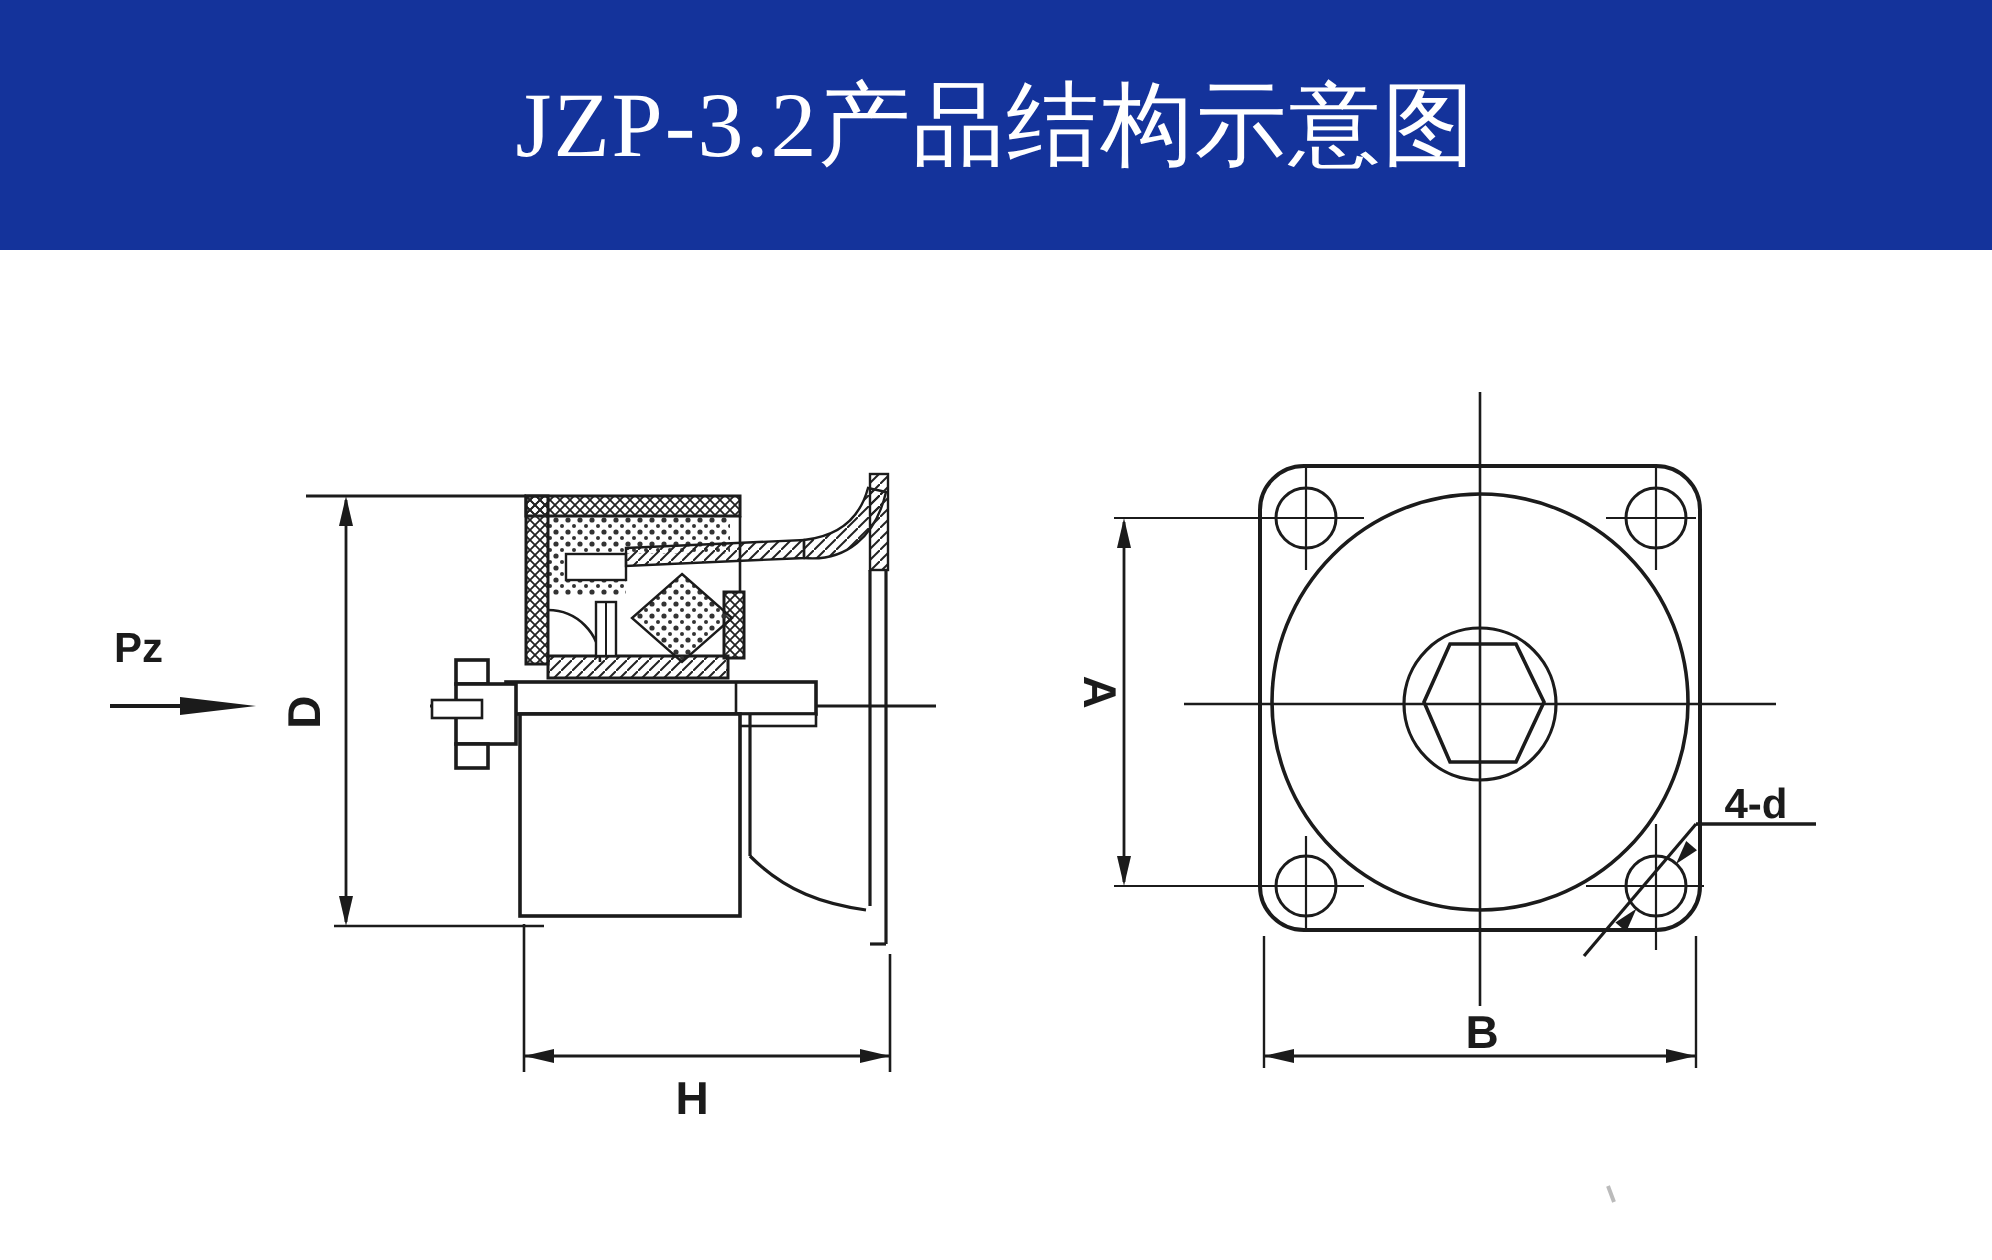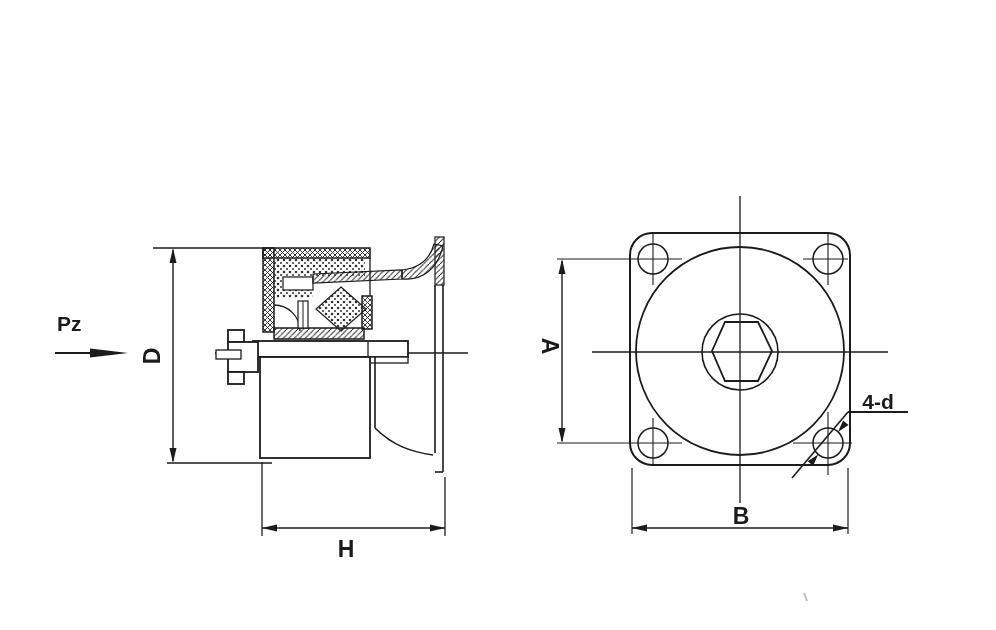--- a/index.html
+++ b/index.html
@@ -11,20 +11,23 @@
          font-size:46px;font-weight:400;letter-spacing:1px;white-space:nowrap;}
   #draw{position:absolute;left:0;top:0;width:996px;height:630px;}
   text{fill:#1b1b1b;font-family:"Liberation Sans",sans-serif;font-weight:bold;}
   .lbl{font-size:23px;}
   .lbl-sm{font-size:21px;}
 </style>
 </head>
 <body>
 
 <div id="page">
+  <div id="header">
+    <span id="title">JZP-3.2产品结构示意图</span>
+  </div>
 
   <svg id="draw" width="996" height="630" viewBox="0 0 996 630">
     <defs>
       <pattern id="xh" width="5" height="5" patternUnits="userSpaceOnUse">
         <path d="M0,5 L5,0 M0,0 L5,5" stroke="#222" stroke-width="0.9"></path>
       </pattern>
       <pattern id="h45" width="5.5" height="5.5" patternUnits="userSpaceOnUse">
         <path d="M0,5.5 L5.5,0" stroke="#222" stroke-width="1"></path>
       </pattern>
       <pattern id="dots" width="6" height="6" patternUnits="userSpaceOnUse">

